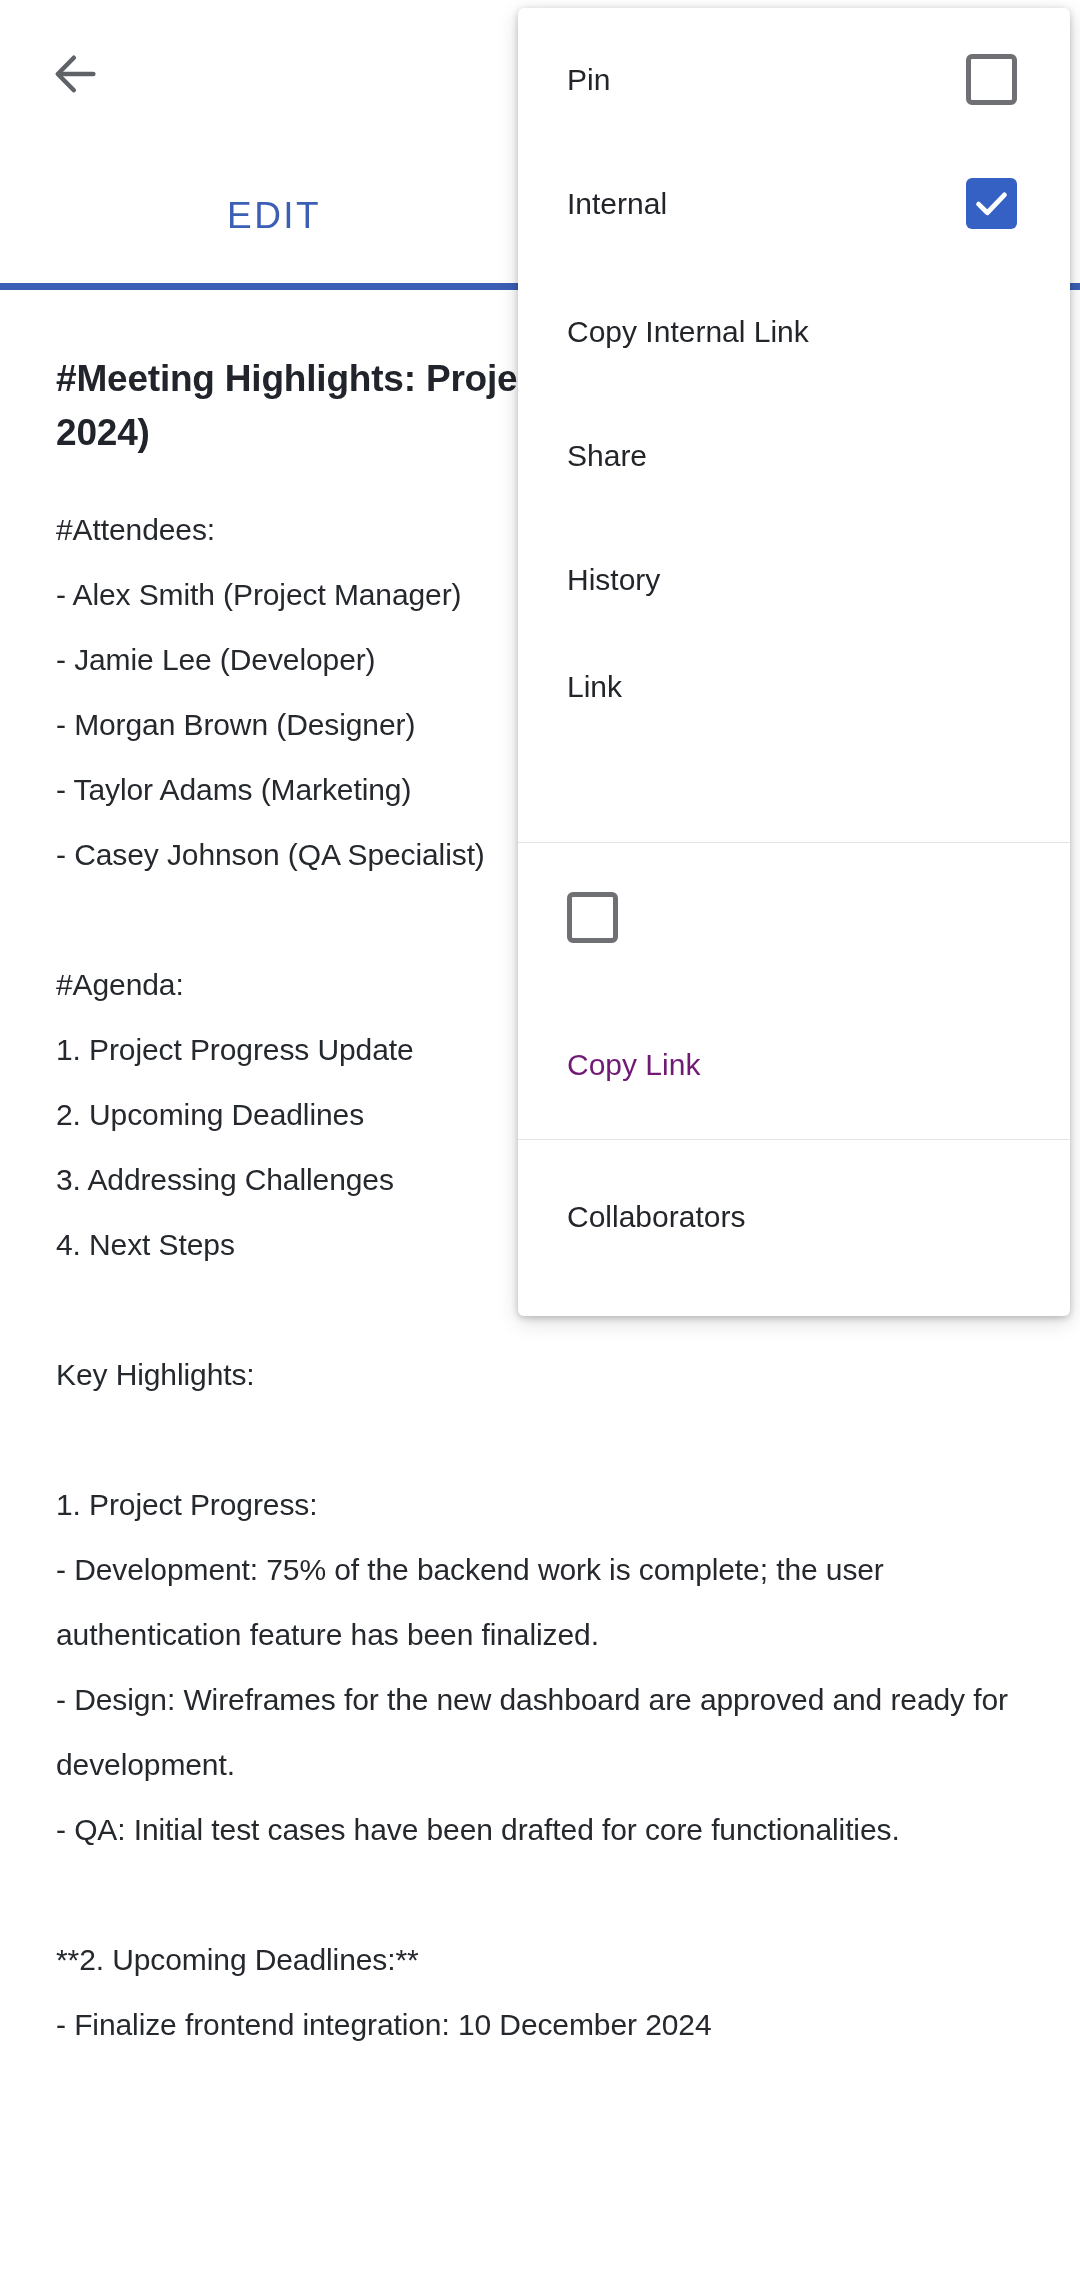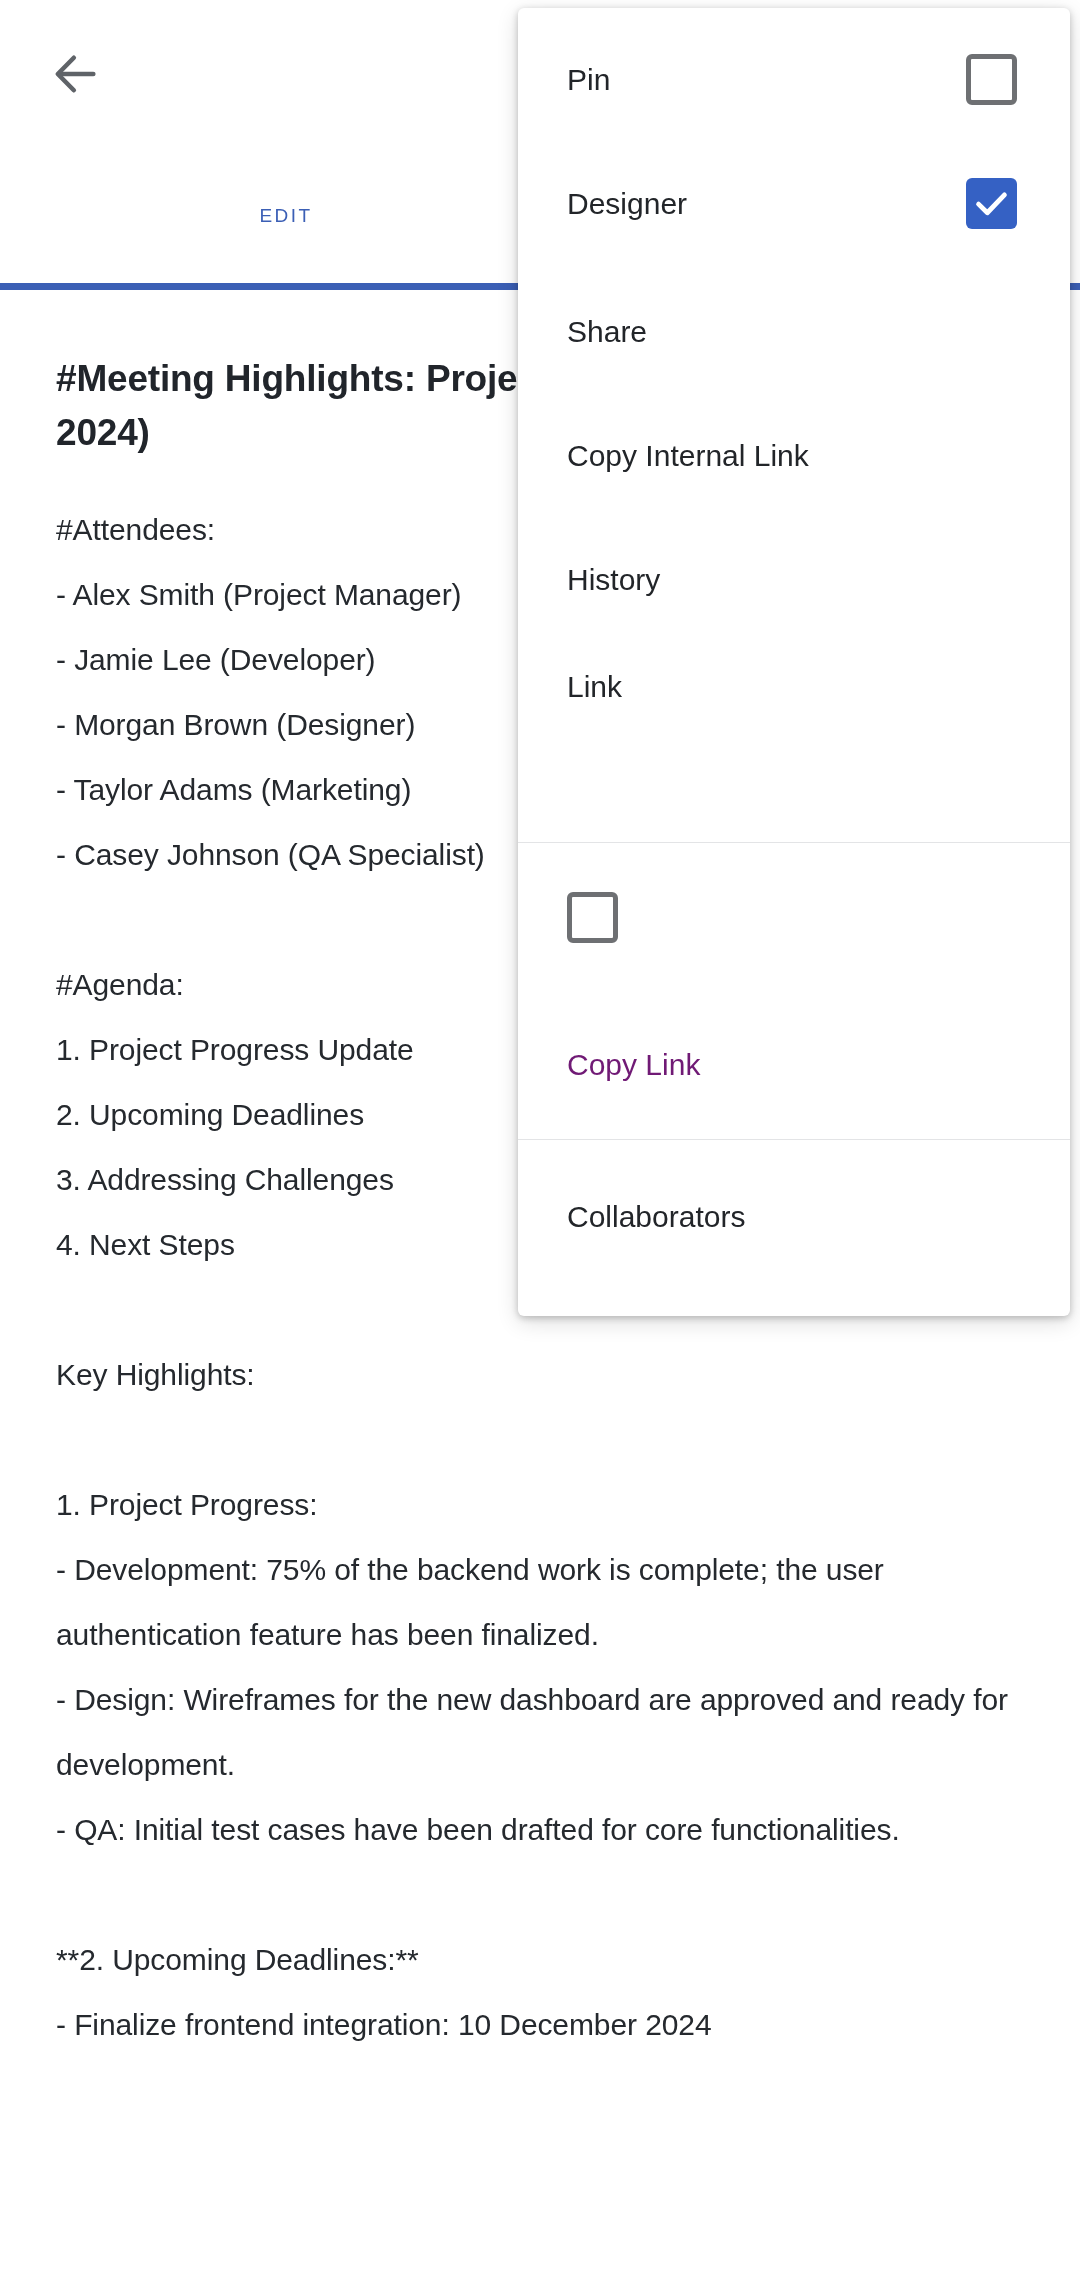--- a/index.html
+++ b/index.html
@@ -23,24 +23,24 @@
     border-radius: 50%;
   }
   .back-btn svg { display: block; }
 
   
   .tabbar {
     position: absolute; left: 0; top: 145px; width: 1080px; height: 145px;
     background: #ffffff;
   }
   .tab {
-    position: absolute; left: 16px; top: 0; width: 540px; height: 142px;
+    position: absolute; left: 4px; top: 0; width: 540px; height: 142px;
     display: flex; align-items: center; justify-content: center;
     color: #3b5fb5;
-    font-size: 19px;
+    font-size: 37px;
     letter-spacing: 2.4px;
     font-weight: 500;
   }
   .tab-indicator {
     position: absolute; left: 0; top: 283px; width: 1080px; height: 7px;
     background: #3b5fb5;
   }
 
   
   .doc {
@@ -161,34 +161,34 @@
   <div class="menu">
 
     <div class="menu-group g1">
 
       <div class="menu-item">
         <span class="label">Pin</span>
         <span class="cb off"></span>
       </div>
 
       <div class="menu-item">
-        <span class="label">Designer</span>
+        <span class="label">Internal</span>
         <span class="cb on">
           <svg width="39" height="37" viewBox="0 0 24 24" fill="none" stroke="#ffffff" stroke-width="3.1" stroke-linecap="round" stroke-linejoin="round">
             <polyline points="3.6,12.4 9.3,18 20.4,6.4"></polyline>
           </svg>
         </span>
       </div>
 
       <div class="menu-item">
+        <span class="label">Copy Internal Link</span>
+      </div>
+
+      <div class="menu-item">
         <span class="label">Share</span>
-      </div>
-
-      <div class="menu-item">
-        <span class="label">Copy Internal Link</span>
       </div>
 
       <div class="menu-item">
         <span class="label">History</span>
       </div>
 
       <div class="menu-item">
         <span class="label">Link</span>
       </div>
     </div>

